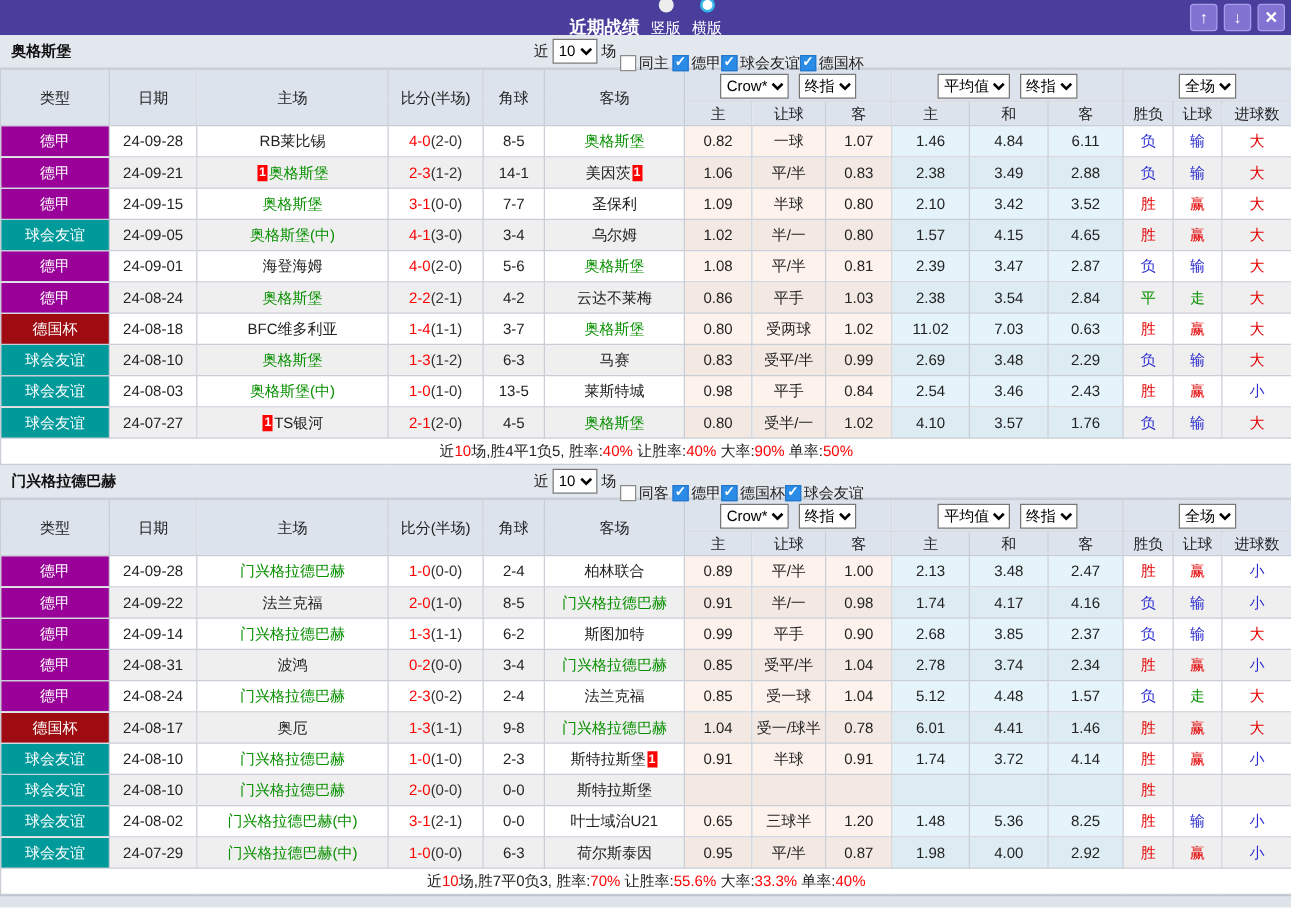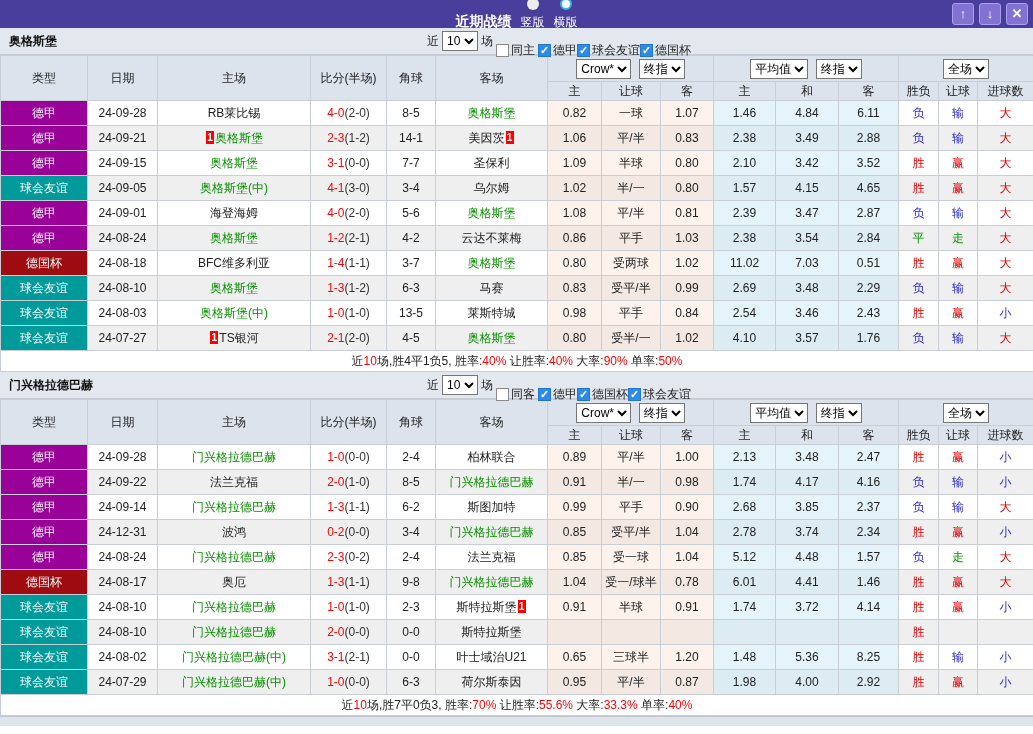--- a/index.html
+++ b/index.html
@@ -234,21 +234,21 @@
           <td class="g2">3.47</td>
           <td class="g2">2.87</td>
           <td class="res res-b">负</td>
           <td class="res res-b">输</td>
           <td class="res res-r">大</td>
         </tr>
         <tr>
           <td class="type lg-dejia">德甲</td>
           <td>24-08-24</td>
           <td class="team green">奥格斯堡</td>
-          <td><span class="ft">1-2</span><span class="ht">(2-1)</span></td>
+          <td><span class="ft">2-2</span><span class="ht">(2-1)</span></td>
           <td>4-2</td>
           <td class="team">云达不莱梅</td>
           <td class="g1">0.86</td>
           <td class="g1">平手</td>
           <td class="g1">1.03</td>
           <td class="g2">2.38</td>
           <td class="g2">3.54</td>
           <td class="g2">2.84</td>
           <td class="res res-g">平</td>
           <td class="res res-g">走</td>
@@ -259,21 +259,21 @@
           <td>24-08-18</td>
           <td class="team">BFC维多利亚</td>
           <td><span class="ft">1-4</span><span class="ht">(1-1)</span></td>
           <td>3-7</td>
           <td class="team green">奥格斯堡</td>
           <td class="g1">0.80</td>
           <td class="g1">受两球</td>
           <td class="g1">1.02</td>
           <td class="g2">11.02</td>
           <td class="g2">7.03</td>
-          <td class="g2">0.51</td>
+          <td class="g2">0.63</td>
           <td class="res res-r">胜</td>
           <td class="res res-r">赢</td>
           <td class="res res-r">大</td>
         </tr>
         <tr>
           <td class="type lg-friendly">球会友谊</td>
           <td>24-08-10</td>
           <td class="team green">奥格斯堡</td>
           <td><span class="ft">1-3</span><span class="ht">(1-2)</span></td>
           <td>6-3</td>
@@ -450,21 +450,21 @@
           <td class="g1">0.90</td>
           <td class="g2">2.68</td>
           <td class="g2">3.85</td>
           <td class="g2">2.37</td>
           <td class="res res-b">负</td>
           <td class="res res-b">输</td>
           <td class="res res-r">大</td>
         </tr>
         <tr>
           <td class="type lg-dejia">德甲</td>
-          <td>24-12-31</td>
+          <td>24-08-31</td>
           <td class="team">波鸿</td>
           <td><span class="ft">0-2</span><span class="ht">(0-0)</span></td>
           <td>3-4</td>
           <td class="team green">门兴格拉德巴赫</td>
           <td class="g1">0.85</td>
           <td class="g1">受平/半</td>
           <td class="g1">1.04</td>
           <td class="g2">2.78</td>
           <td class="g2">3.74</td>
           <td class="g2">2.34</td>

